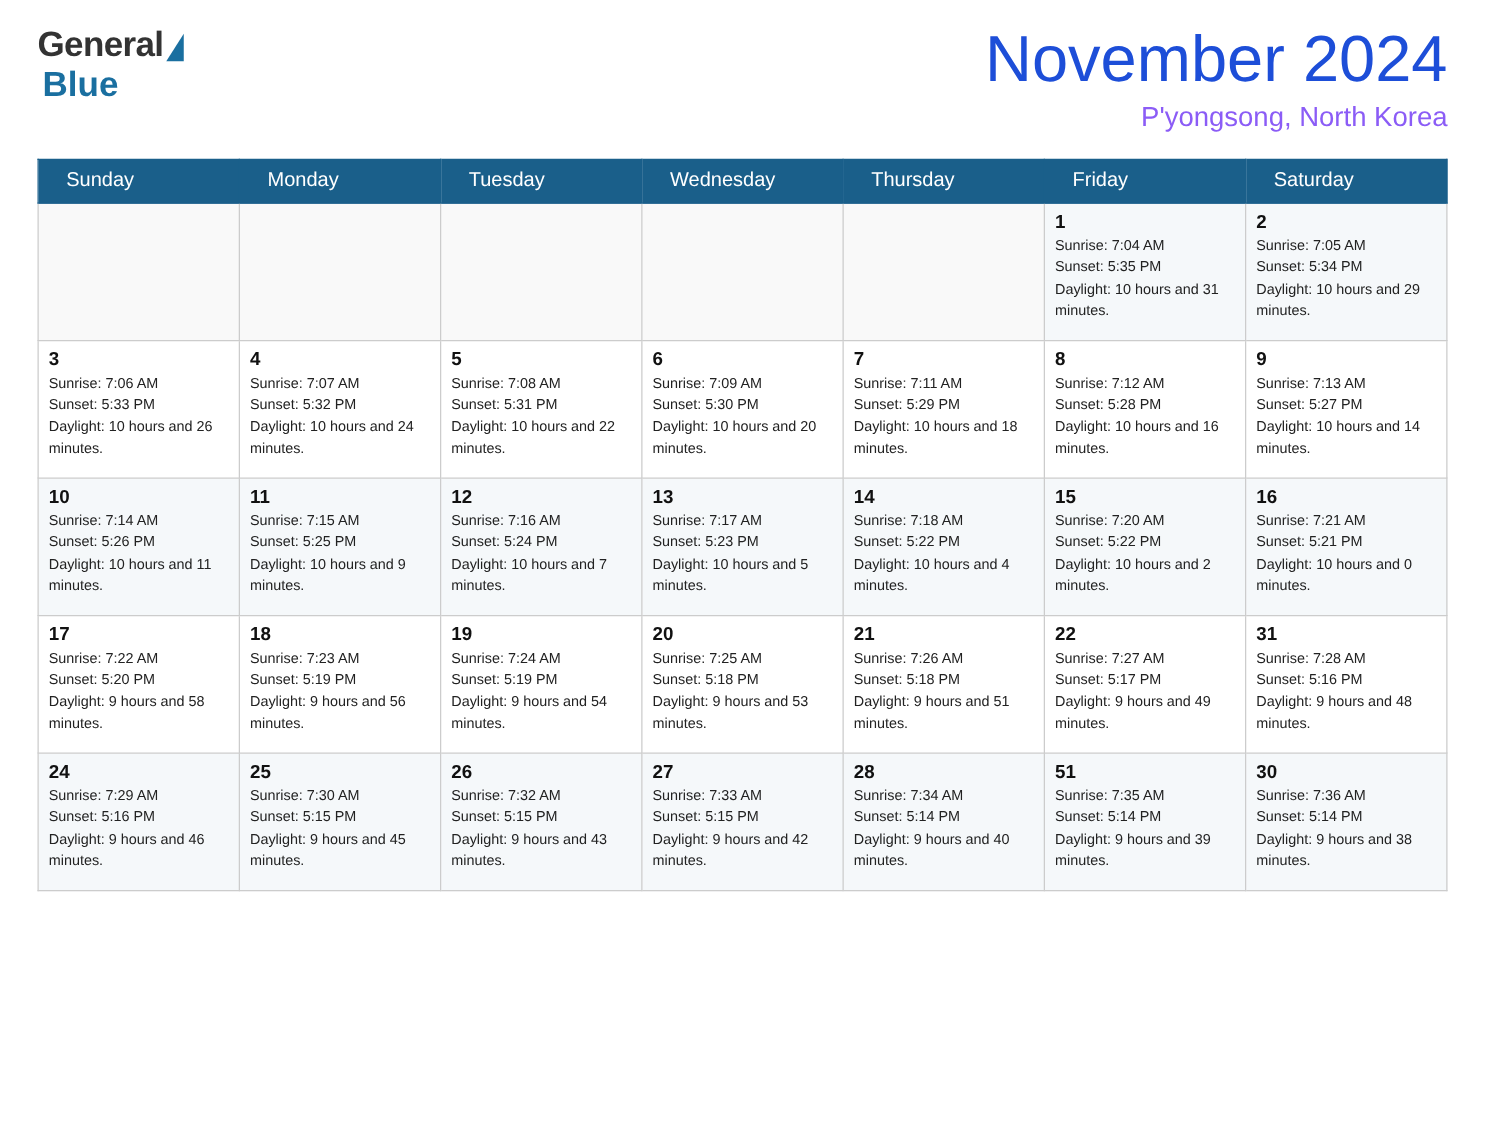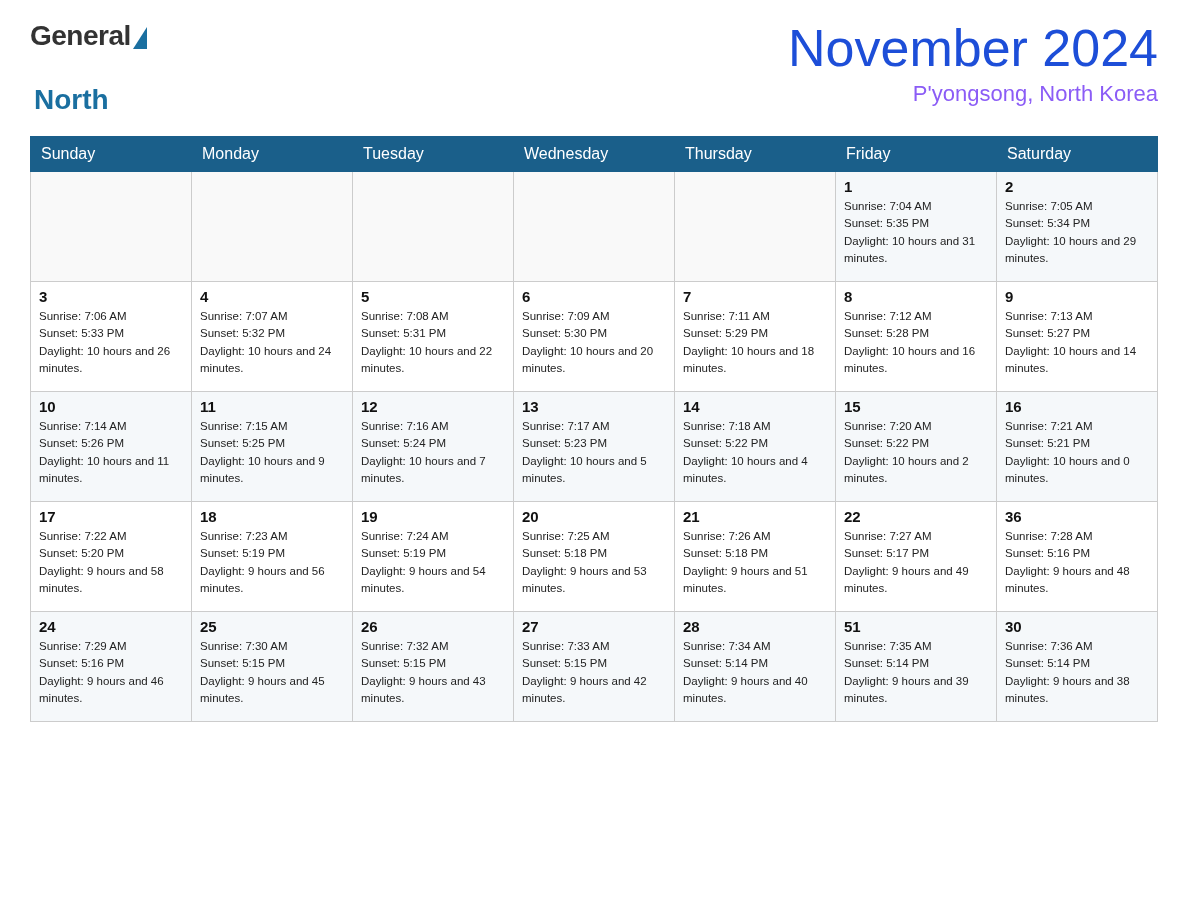--- a/index.html
+++ b/index.html
@@ -13,21 +13,20 @@
     .header {
       display: flex;
       justify-content: space-between;
       align-items: flex-start;
       margin-bottom: 20px;
     }
     .logo {
       display: flex;
       flex-direction: column;
       align-items: flex-start;
-      gap: 32px;
     }
     .logo-top {
       display: flex;
       align-items: center;
     }
     .logo-general {
       font-size: 28px;
       font-weight: bold;
       color: #333;
       letter-spacing: -0.5px;
@@ -63,21 +62,21 @@
     .calendar-table {
       width: 100%;
       border-collapse: collapse;
       table-layout: fixed;
     }
     .calendar-table th {
       background-color: #1a5f8a;
       color: #fff;
       font-size: 16px;
       font-weight: normal;
-      padding: 8px 10px;
+      padding: 8px 22px;
       text-align: left;
       border: 1px solid #1a5f8a;
     }
     .calendar-table td {
       vertical-align: top;
       padding: 6px 8px;
       border: 1px solid #ccc;
       height: 110px;
       font-size: 12px;
       color: #222;
@@ -107,21 +106,21 @@
   </style>
 </head>
 <body>
 
 <div class="header">
   <div class="logo">
     <div class="logo-top">
       <span class="logo-general">General</span>
       <span class="logo-triangle"></span>
     </div>
-    <span class="logo-blue">North</span>
+    <span class="logo-blue">Blue</span>
   </div>
   <div class="title-area">
     <div class="month-title">November 2024</div>
     <div class="location-title">P'yongsong, North Korea</div>
   </div>
 </div>
 
 <table class="calendar-table">
   <thead>
     <tr>
@@ -229,21 +228,21 @@
         </td>
         <td>
           <span class="day-num">21</span>
           <div class="day-info">Sunrise: 7:26 AM<br>Sunset: 5:18 PM<br>Daylight: 9 hours and 51 minutes.</div>
         </td>
         <td>
           <span class="day-num">22</span>
           <div class="day-info">Sunrise: 7:27 AM<br>Sunset: 5:17 PM<br>Daylight: 9 hours and 49 minutes.</div>
         </td>
         <td>
-          <span class="day-num">36</span>
+          <span class="day-num">31</span>
           <div class="day-info">Sunrise: 7:28 AM<br>Sunset: 5:16 PM<br>Daylight: 9 hours and 48 minutes.</div>
         </td>
       </tr>
       <tr>
         <td>
           <span class="day-num">24</span>
           <div class="day-info">Sunrise: 7:29 AM<br>Sunset: 5:16 PM<br>Daylight: 9 hours and 46 minutes.</div>
         </td>
         <td>
           <span class="day-num">25</span>

